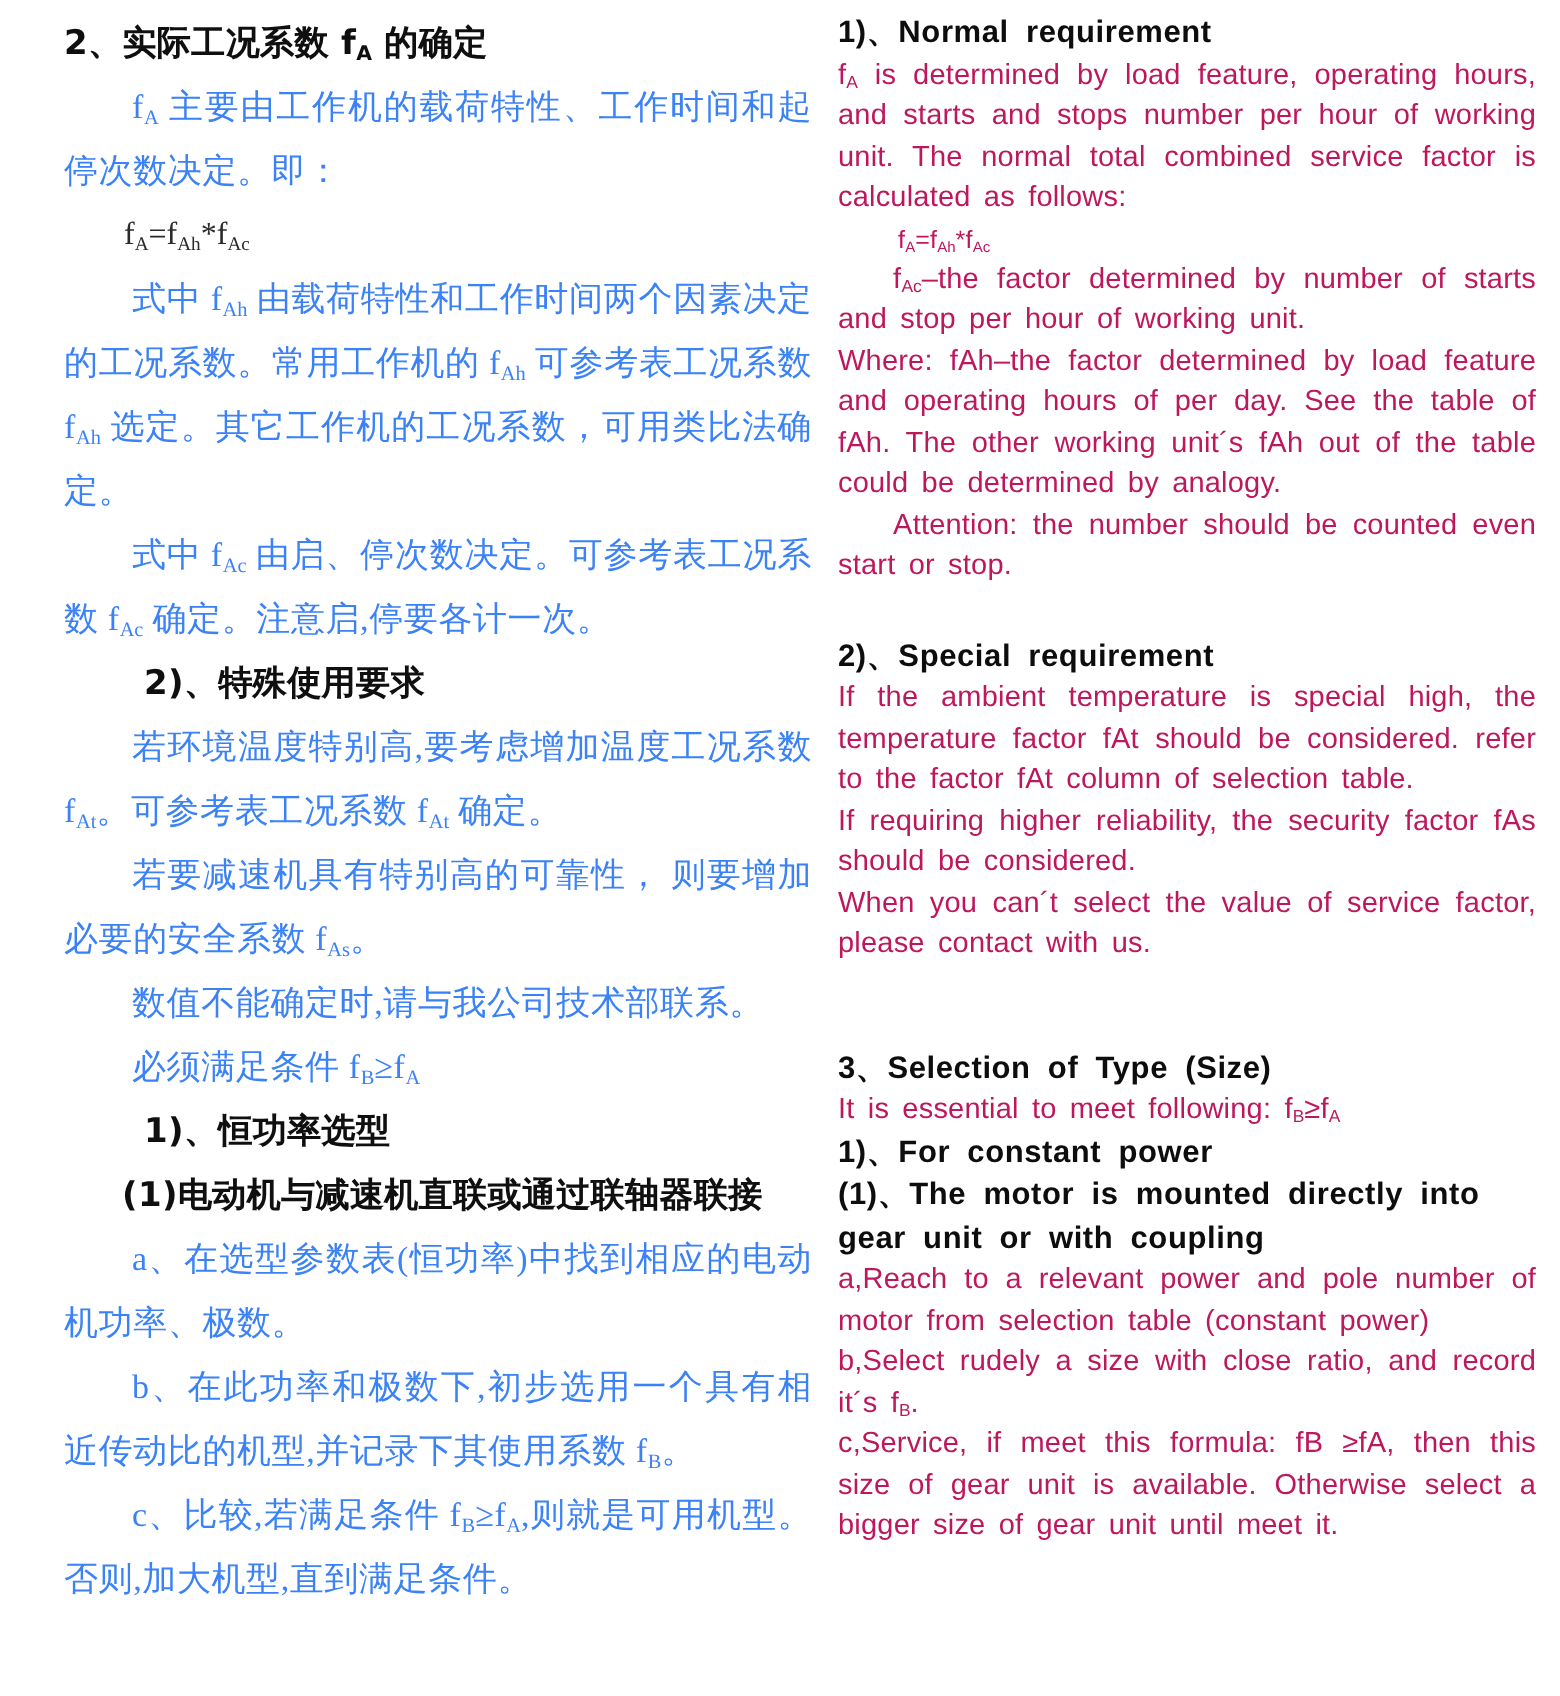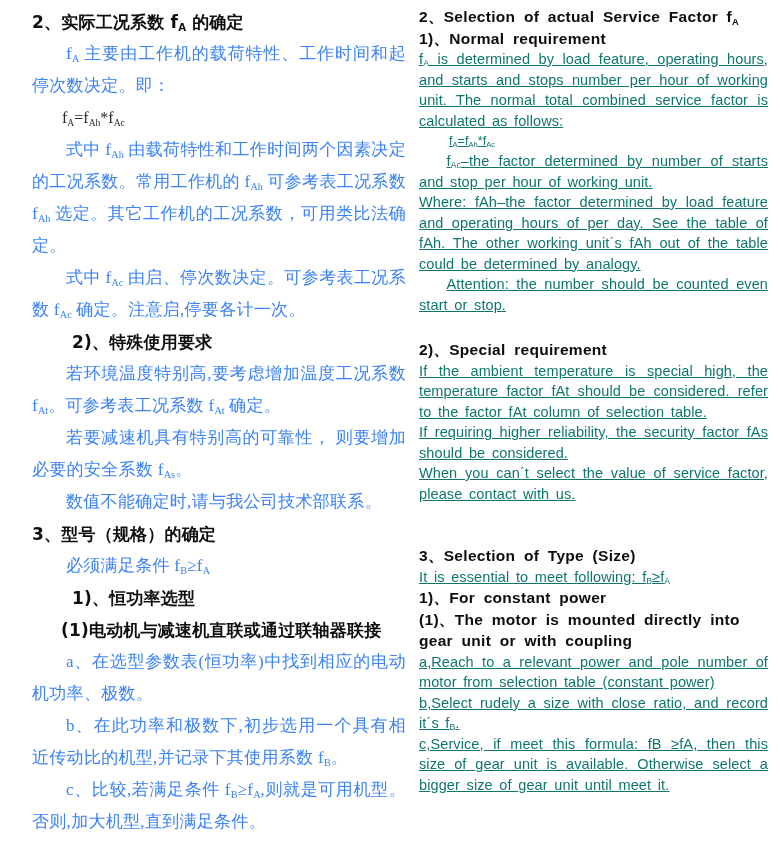--- a/index.html
+++ b/index.html
@@ -53,25 +53,24 @@
     line-height: 32px;
     color: #2b2b2b;
     padding-left: 30px;
   }
 
   
   .en-body {
     font-family: "Liberation Sans", "DejaVu Sans", sans-serif;
     font-size: 14.5px;
     line-height: 20.5px;
-    color: #0f766e;
+    color: #be185d;
     text-align: justify;
     word-spacing: 2.5px;
     letter-spacing: 0.1px;
-    text-decoration: underline;
   }
   .en-head {
     font-family: "Liberation Sans", "DejaVu Sans", sans-serif;
     font-weight: bold;
     font-size: 15.5px;
     line-height: 21.5px;
     color: #0d0d0d;
     word-spacing: 4px;
     letter-spacing: 0.3px;
     text-align: left;
@@ -104,31 +103,29 @@
   <div class="col-cn">
     <div class="cn-head1">2、实际工况系数 f<sub>A</sub> 的确定</div>
     <div class="cn-body">f<sub>A</sub> 主要由工作机的载荷特性、工作时间和起停次数决定。即：</div>
     <div class="cn-formula">f<sub>A</sub>=f<sub>Ah</sub>*f<sub>Ac</sub></div>
     <div class="cn-body">式中 f<sub>Ah</sub> 由载荷特性和工作时间两个因素决定的工况系数。常用工作机的 f<sub>Ah</sub> 可参考表工况系数 f<sub>Ah</sub> 选定。其它工作机的工况系数，可用类比法确定。</div>
     <div class="cn-body">式中 f<sub>Ac</sub> 由启、停次数决定。可参考表工况系数 f<sub>Ac</sub> 确定。注意启,停要各计一次。</div>
     <div class="cn-head1 cn-head2">2)、特殊使用要求</div>
     <div class="cn-body">若环境温度特别高,要考虑增加温度工况系数 f<sub>At</sub>。可参考表工况系数 f<sub>At</sub> 确定。</div>
     <div class="cn-body">若要减速机具有特别高的可靠性， 则要增加必要的安全系数 f<sub>As</sub>。</div>
     <div class="cn-body">数值不能确定时,请与我公司技术部联系。</div>
-    <div class="cn-head1">3、型号（规格）的确定</div>
     <div class="cn-body">必须满足条件 f<sub>B</sub>≥f<sub>A</sub></div>
     <div class="cn-head1 cn-head2">1)、恒功率选型</div>
     <div class="cn-head1 cn-head2b">(1)电动机与减速机直联或通过联轴器联接</div>
     <div class="cn-body">a、在选型参数表(恒功率)中找到相应的电动机功率、极数。</div>
     <div class="cn-body">b、在此功率和极数下,初步选用一个具有相近传动比的机型,并记录下其使用系数 f<sub>B</sub>。</div>
     <div class="cn-body">c、比较,若满足条件 f<sub>B</sub>≥f<sub>A</sub>,则就是可用机型。否则,加大机型,直到满足条件。</div>
   </div>
 
   <div class="col-en">
-    <div class="en-head">2、Selection of actual Service Factor f<sub>A</sub></div>
     <div class="en-head">1)、Normal requirement</div>
     <div class="en-body">f<sub>A</sub> is determined by load feature, operating hours, and starts and stops number per hour of working unit. The normal total combined service factor is calculated as follows:</div>
     <div class="en-body en-formula">f<sub>A</sub>=f<sub>Ah</sub>*f<sub>Ac</sub></div>
     <div class="en-body en-indent">f<sub>Ac</sub>–the factor determined by number of starts and stop per hour of working unit.</div>
     <div class="en-body">Where: fAh–the factor determined by load feature and operating hours of per day. See the table of fAh. The other working unit´s fAh out of the table could be determined by analogy.</div>
     <div class="en-body en-indent">Attention: the number should be counted even start or stop.</div>
     <div class="gap-sm"></div>
     <div class="en-head">2)、Special requirement</div>
     <div class="en-body">If the ambient temperature is special high, the temperature factor fAt should be considered. refer to the factor fAt column of selection table.</div>
     <div class="en-body">If requiring higher reliability, the security factor fAs should be considered.</div>

